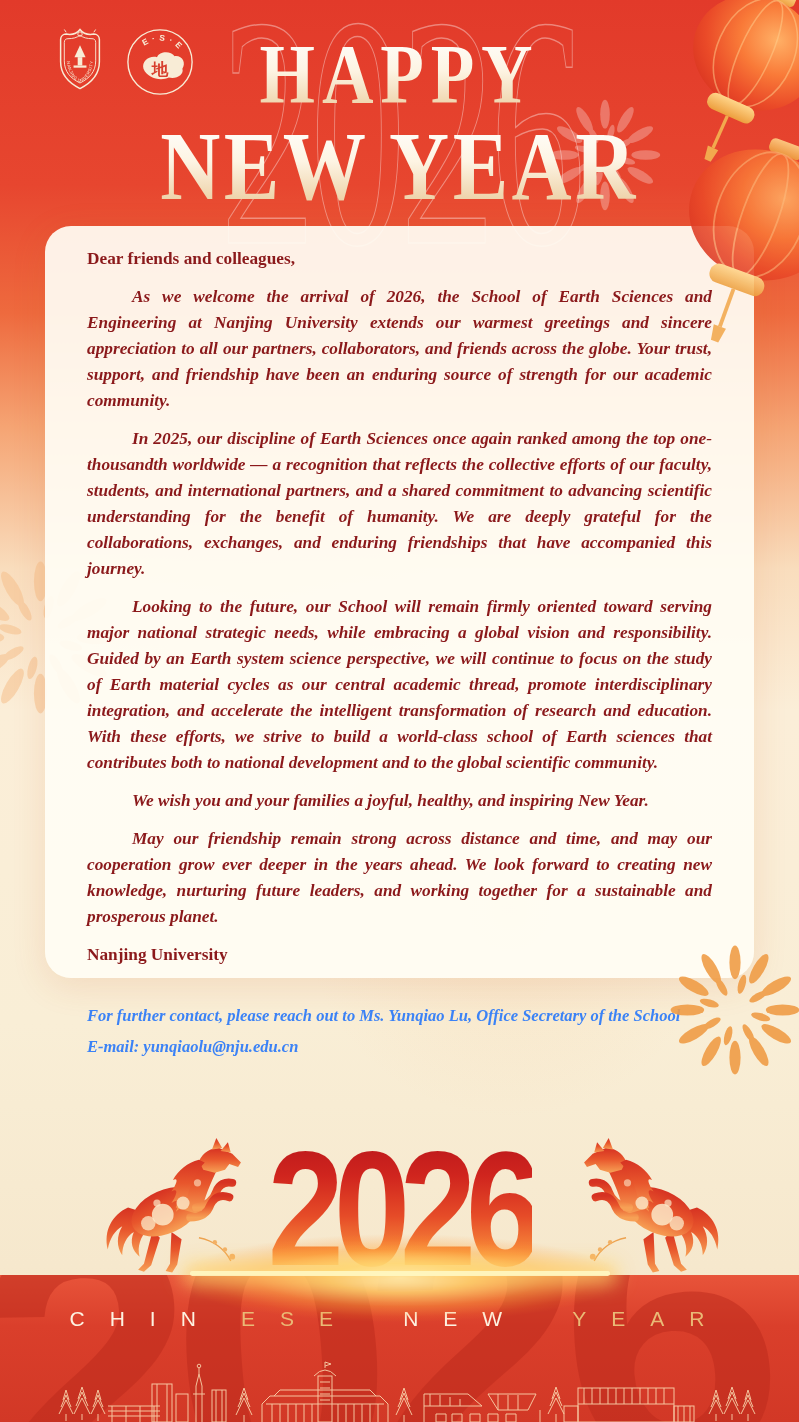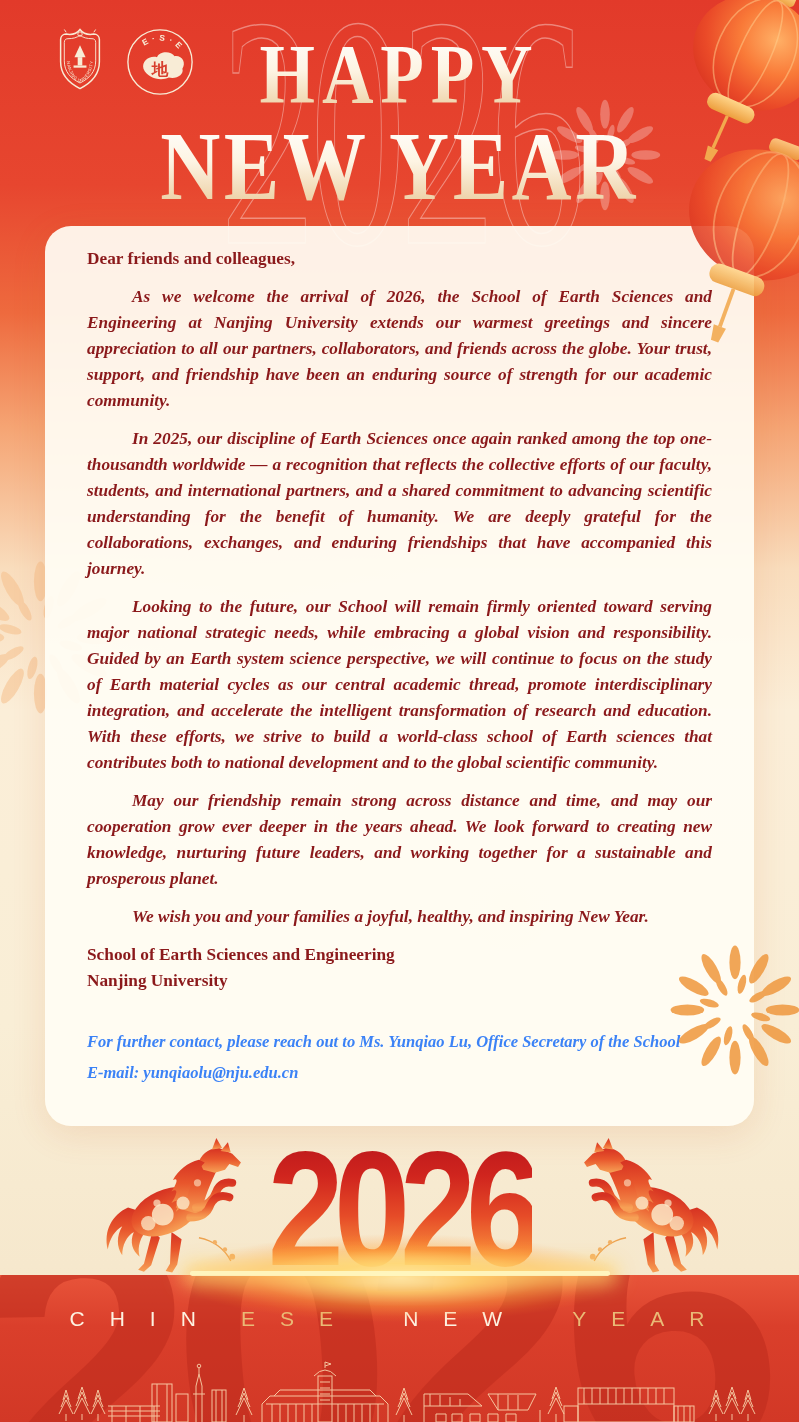--- a/index.html
+++ b/index.html
@@ -21,21 +21,21 @@
   
   .burst{position:absolute;}
   .b1{top:95px;left:545px;width:120px;height:120px;color:#ffffff;opacity:.28;z-index:2;}
   .b2{top:555px;left:-42px;width:165px;height:165px;color:#f6c08c;opacity:.55;z-index:1;}
   .b3{top:940px;left:665px;width:140px;height:140px;color:#f09d47;opacity:.9;z-index:6;}
   
   .lantern{position:absolute;z-index:7;}
   .lan1{top:-24px;right:-34px;width:175px;height:198px;transform:rotate(24deg);}
   .lan2{top:128px;right:-52px;width:200px;height:226px;transform:rotate(20deg);opacity:.88;}
   
-  .card{position:absolute;top:226px;left:45px;width:709px;height:900px;z-index:5;
+  .card{position:absolute;top:226px;left:45px;width:709px;height:752px;z-index:5;
     background:rgba(255,253,244,.93);border-radius:26px;box-shadow:0 8px 34px rgba(205,95,45,.14);
     padding:20px 42px 0;box-sizing:border-box;color:#8b191b;font-weight:700;
     font-size:17.3px;line-height:26px;}
   .card p{margin:0 0 12px;}
   .card .para{text-align:justify;text-indent:2.6em;font-style:italic;}
   .card .sig{margin:0;}
   .contact-block{margin-top:32px;font-family:Liberation Serif, serif;
     font-style:italic;font-size:16.5px;line-height:31px;color:#3b82f6;}
   .contact-block p{margin:0;}
   .blob{position:absolute;border-radius:50%;z-index:0;pointer-events:none;}
@@ -192,23 +192,22 @@
     </svg>
 
   <div class="blob blob1"></div>
   <div class="blob blob2"></div>
 
   <main class="card">
     <p class="sal">Dear friends and colleagues,</p>
     <p class="para">As we welcome the arrival of 2026, the School of Earth Sciences and Engineering at Nanjing University extends our warmest greetings and sincere appreciation to all our partners, collaborators, and friends across the globe. Your trust, support, and friendship have been an enduring source of strength for our academic community.</p>
     <p class="para">In 2025, our discipline of Earth Sciences once again ranked among the top one-thousandth worldwide — a recognition that reflects the collective efforts of our faculty, students, and international partners, and a shared commitment to advancing scientific understanding for the benefit of humanity. We are deeply grateful for the collaborations, exchanges, and enduring friendships that have accompanied this journey.</p>
     <p class="para">Looking to the future, our School will remain firmly oriented toward serving major national strategic needs, while embracing a global vision and responsibility. Guided by an Earth system science perspective, we will continue to focus on the study of Earth material cycles as our central academic thread, promote interdisciplinary integration, and accelerate the intelligent transformation of research and education. With these efforts, we strive to build a world-class school of Earth sciences that contributes both to national development and to the global scientific community.</p>
+    <p class="para">We wish you and your families a joyful, healthy, and inspiring New Year.</p>
     <p class="para">May our friendship remain strong across distance and time, and may our cooperation grow ever deeper in the years ahead. We look forward to creating new knowledge, nurturing future leaders, and working together for a sustainable and prosperous planet.</p>
-    <p class="para">We wish you and your families a joyful, healthy, and inspiring New Year.</p>
-    <p class="sig">School of Earth Sciences and Engineering</p>
     <p class="sig">Nanjing University</p>
     <div class="contact-block">
       <p>For further contact, please reach out to Ms. Yunqiao Lu, Office Secretary of the School</p>
       <p>E-mail: yunqiaolu@nju.edu.cn</p>
     </div>
   </main>
 
   <svg class="burst b3" viewBox="0 0 100 100" fill="currentColor">
       <use href="#burstShape"></use>
     </svg>

